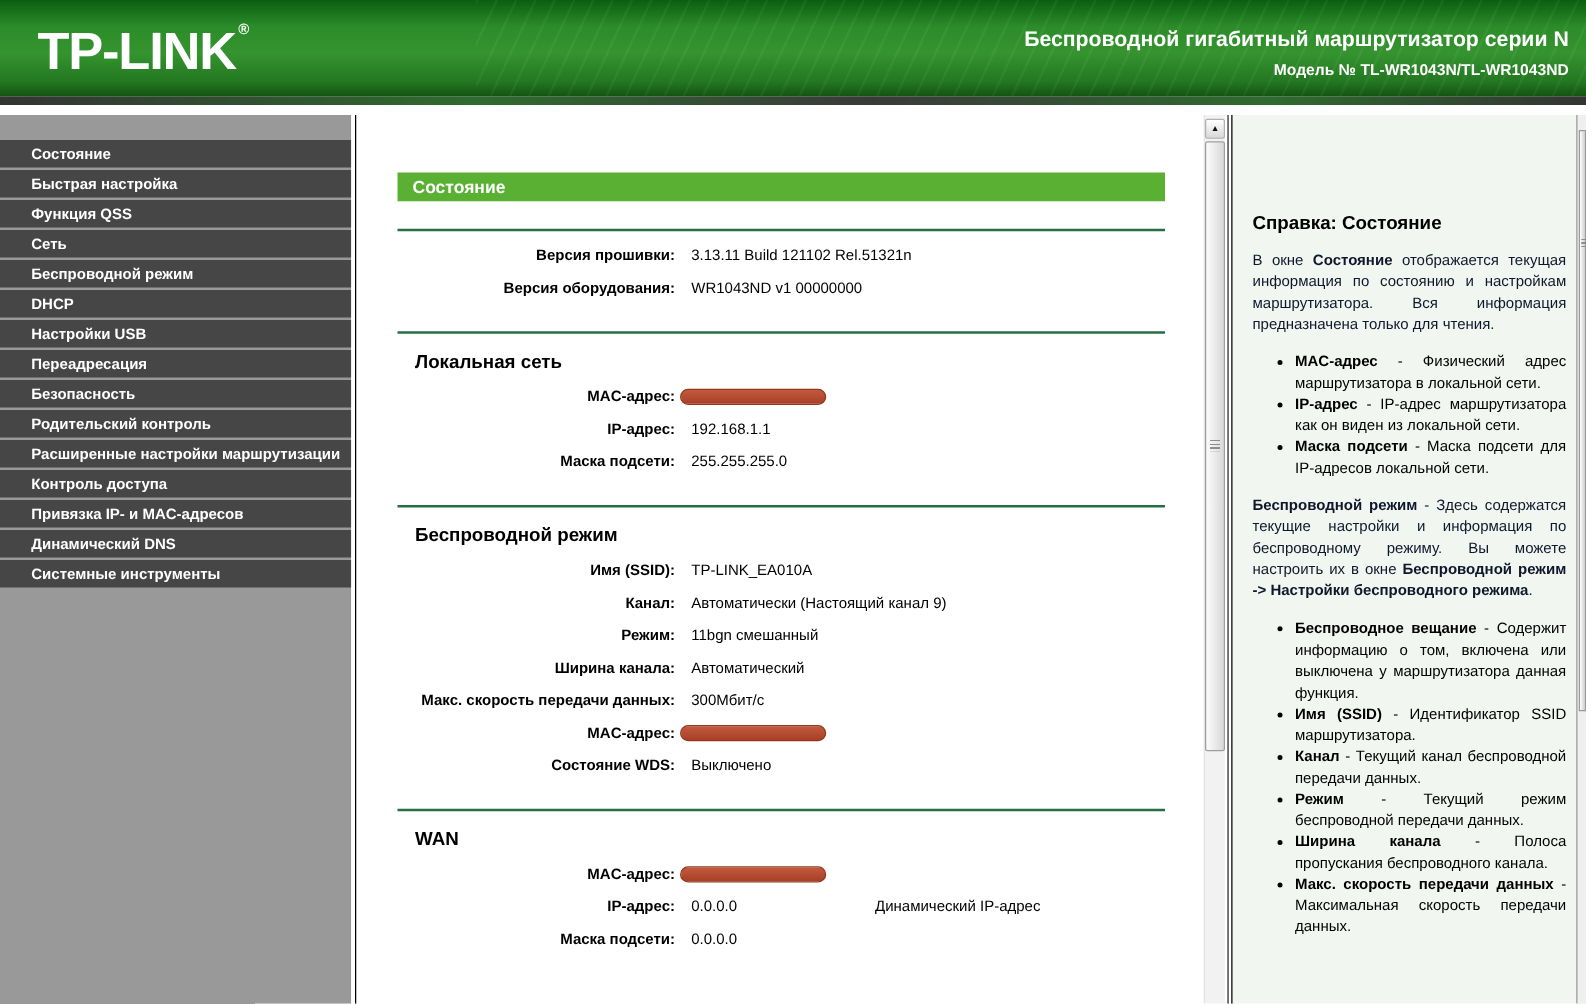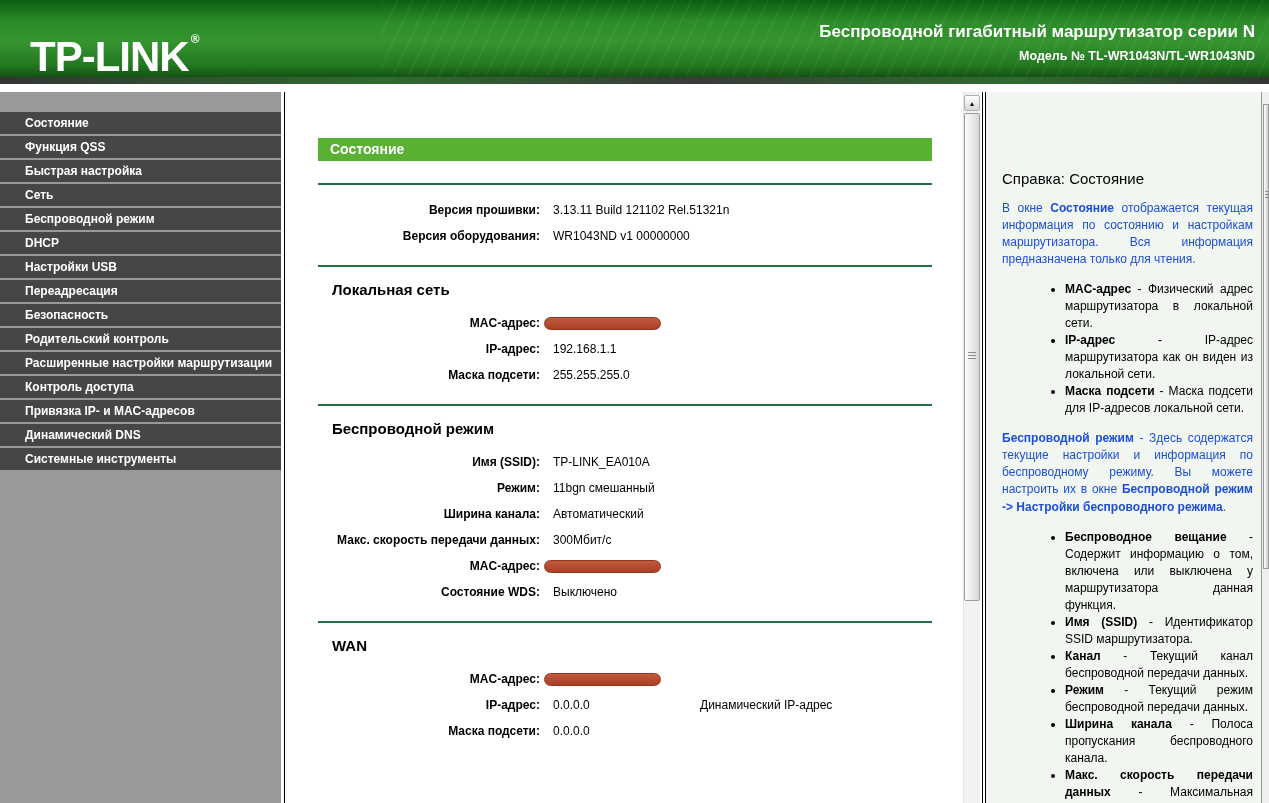--- a/index.html
+++ b/index.html
@@ -15,21 +15,21 @@
     position:relative; height:77px;
     background:linear-gradient(180deg,#0b5e11 0%, #2c8c29 28%, #35942f 55%, #237721 85%, #135313 100%);
     overflow:hidden;
   }
   .header::after {
     content:""; position:absolute; right:0; top:0; width:70%; height:100%;
     background:repeating-linear-gradient(115deg, rgba(255,255,255,0.045) 0 2px, transparent 2px 14px);
     pointer-events:none;
   }
   .logo {
-    position:absolute; left:30px; top:32px; color:#fff;
+    position:absolute; left:30px; top:16px; color:#fff;
     font-size:42px; font-weight:bold; letter-spacing:-1px;
   }
   .logo sup { font-size:12px; vertical-align:28px; margin-left:2px; }
   .header-right { position:absolute; right:14px; top:22px; text-align:right; color:#fff; }
   .hr-line1 { font-size:17px; font-weight:bold; }
   .hr-line2 { font-size:12.5px; font-weight:bold; margin-top:7px; }
   .header-band { height:7px; background:linear-gradient(90deg,#343434 0%, #2f6b2f 30%, #3a3a3a 55%, #2f6b2f 80%, #343434 100%); }
   .white-strip { height:8px; background:#fff; }
 
   
@@ -53,21 +53,21 @@
   }
   .content { flex:1; overflow:hidden; }
   .panel { margin:46px 31px 0 33px; }
   .title-bar {
     height:23px; background:#5ab032; color:#fff;
     font-size:14px; font-weight:bold; line-height:23px; padding-left:12px;
   }
   .sep { height:2px; background:#266e45; margin-top:22px; }
   .section-heading { font-size:15px; font-weight:bold; color:#000; margin:14px 0 6px 14px; }
   .rows { margin-top:6px; }
-  .row { display:flex; align-items:flex-end; height:26px; font-size:12px; color:#000; }
+  .row { display:flex; align-items:center; height:26px; font-size:12px; color:#000; }
   .row-label { width:222px; text-align:right; font-weight:bold; flex-shrink:0; }
   .row-value { margin-left:13px; min-width:147px; }
   .row-extra { margin-left:0; }
   .redacted {
     margin-left:4px; width:117px; height:13px; border-radius:7px;
     background:linear-gradient(180deg,#c25a3e,#a83f27);
     border:1px solid #93371f;
   }
 
   
@@ -91,24 +91,24 @@
     background:repeating-linear-gradient(180deg,#8d8d8d 0 1px, transparent 1px 3px);
   }
 
   
   .help-gap { width:2px; background:#fff; flex-shrink:0; }
   .help {
     flex:1; position:relative; background:#f1f6f1;
     border-left:1px solid #000;
     padding:78px 16px 0 16px; overflow:hidden;
   }
-  .help-title { font-size:15px; font-weight:normal; color:#000; margin:0 0 13px 0; }
-  .help p { font-size:12px; line-height:1.42; text-align:justify; color:#1d4ed8; margin:0 0 13px 0; }
+  .help-title { font-size:15px; font-weight:bold; color:#000; margin:0 0 13px 0; }
+  .help p { font-size:12px; line-height:1.42; text-align:justify; color:#0f172a; margin:0 0 13px 0; }
   .help ul { margin:0 0 13px 0; padding-left:34px; }
-  .help li { font-size:12px; line-height:1.42; text-align:justify; color:#000;margin-left:29px; }
+  .help li { font-size:12px; line-height:1.42; text-align:justify; color:#000; }
   .help b { font-weight:bold; }
 
   
   .help-sb {
     position:absolute; right:0; top:0; bottom:0; width:8px;
     background:#efefef; border-left:1px solid #999;
   }
   .help-sb-thumb {
     position:absolute; left:1px; right:0; top:12px; height:465px;
     background:linear-gradient(90deg,#fff,#ccc); border:1px solid #9a9a9a;
@@ -130,22 +130,22 @@
 </div>
 <div class="header-band"></div>
 <div class="white-strip"></div>
 
 <div class="page-body">
 
   <div class="sidebar">
     <div class="sidebar-top"></div>
 
   <div class="menu-item"><span>Состояние</span></div>
+      <div class="menu-item"><span>Быстрая настройка</span></div>
       <div class="menu-item"><span>Функция QSS</span></div>
-      <div class="menu-item"><span>Быстрая настройка</span></div>
       <div class="menu-item"><span>Сеть</span></div>
       <div class="menu-item"><span>Беспроводной режим</span></div>
       <div class="menu-item"><span>DHCP</span></div>
       <div class="menu-item"><span>Настройки USB</span></div>
       <div class="menu-item"><span>Переадресация</span></div>
       <div class="menu-item"><span>Безопасность</span></div>
       <div class="menu-item"><span>Родительский контроль</span></div>
       <div class="menu-item"><span>Расширенные настройки маршрутизации</span></div>
       <div class="menu-item"><span>Контроль доступа</span></div>
       <div class="menu-item"><span>Привязка IP- и MAC-адресов</span></div>
@@ -194,20 +194,24 @@
             </div>
             <div class="section">
               <div class="sep"></div>
               <div class="section-heading">Беспроводной режим</div>
               <div class="rows">
                 <div class="row">
                   <span class="row-label">Имя (SSID):</span>
                   <span class="row-value">TP-LINK_EA010A</span>
                 </div>
                 <div class="row">
+                  <span class="row-label">Канал:</span>
+                  <span class="row-value">Автоматически (Настоящий канал 9)</span>
+                </div>
+                <div class="row">
                   <span class="row-label">Режим:</span>
                   <span class="row-value">11bgn смешанный</span>
                 </div>
                 <div class="row">
                   <span class="row-label">Ширина канала:</span>
                   <span class="row-value">Автоматический</span>
                 </div>
                 <div class="row">
                   <span class="row-label">Макс. скорость передачи данных:</span>
                   <span class="row-value">300Мбит/с</span>

